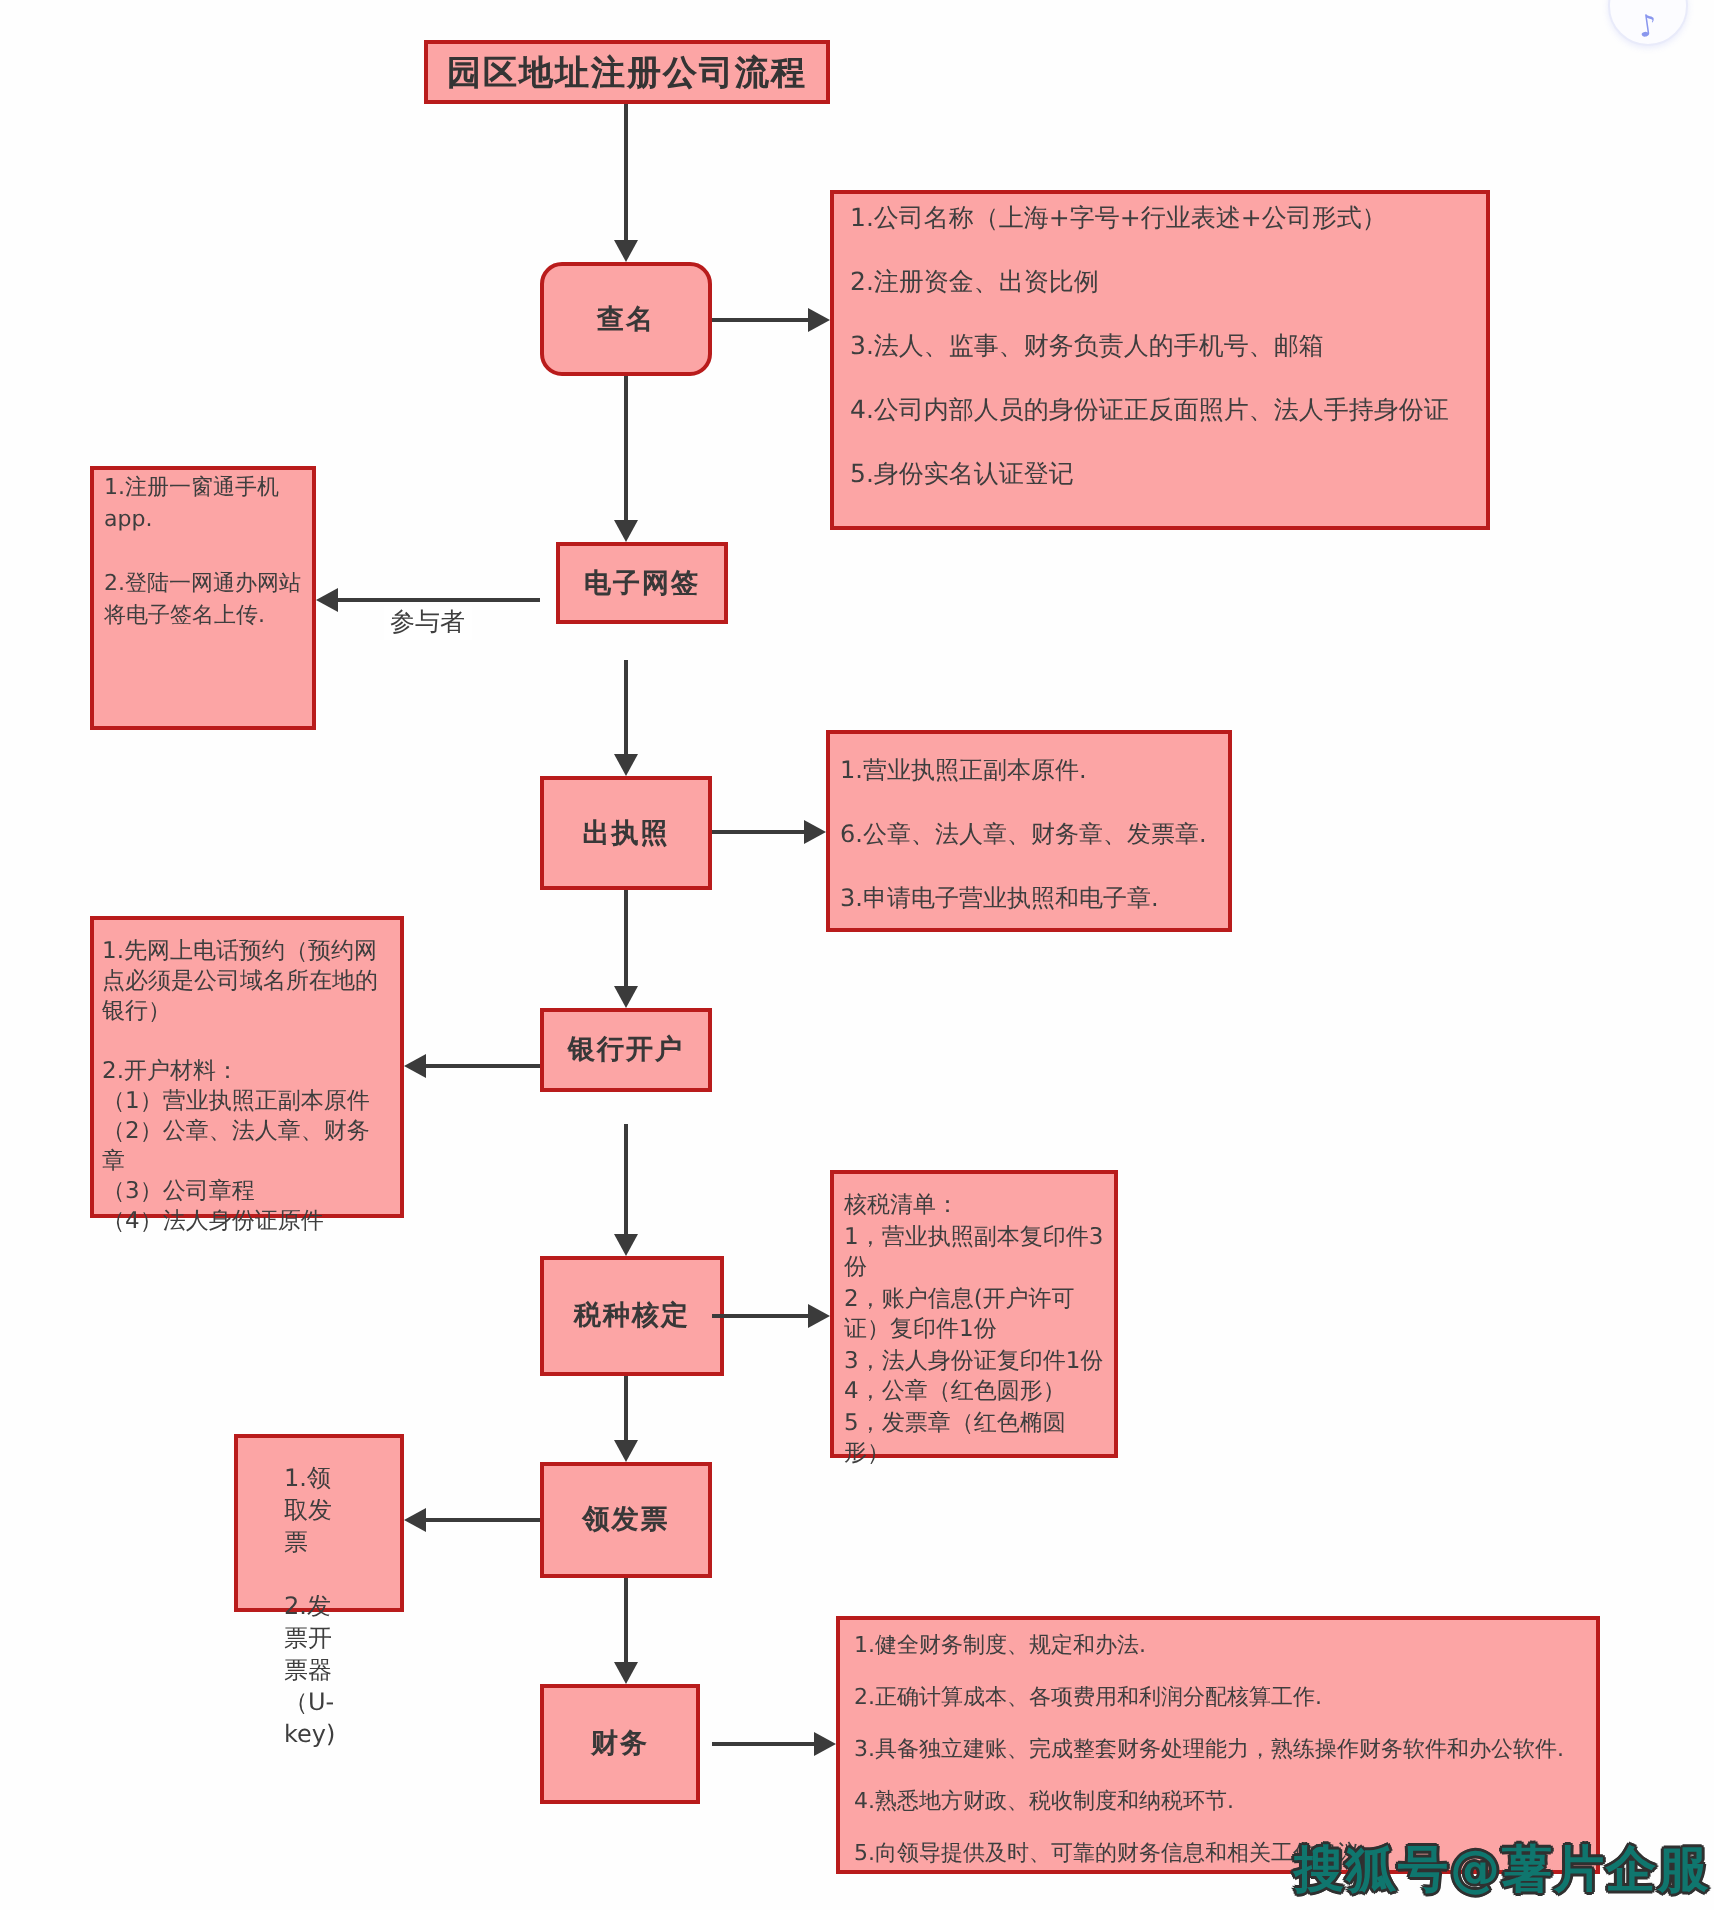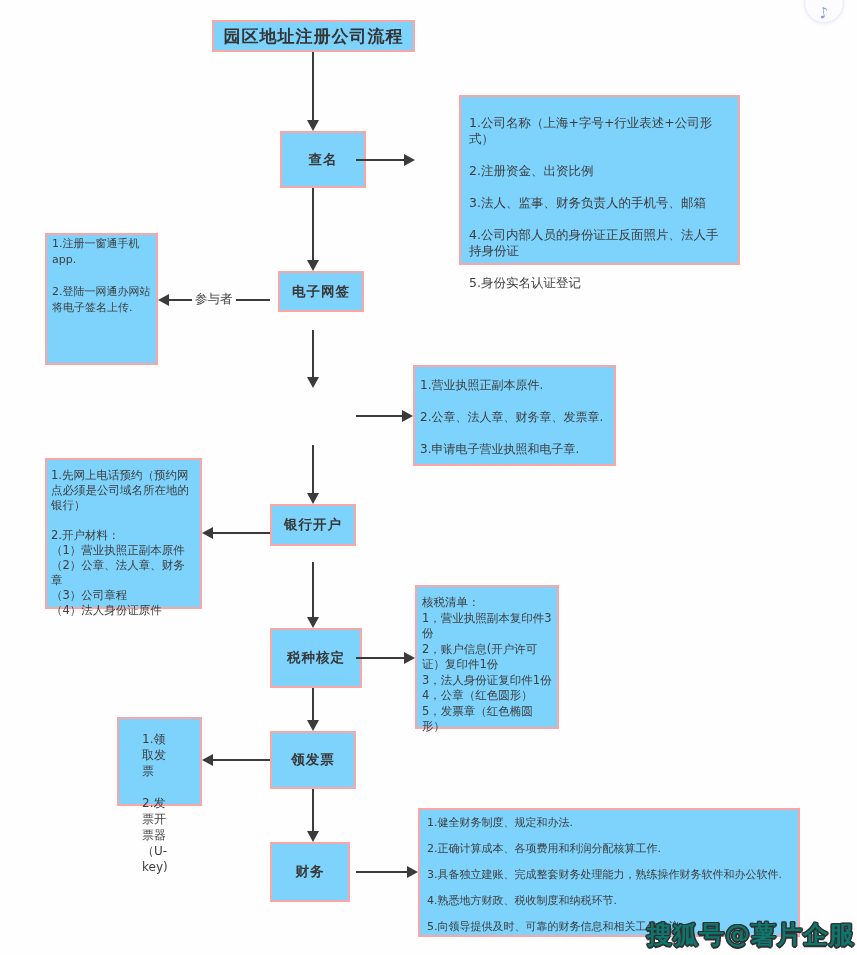--- a/index.html
+++ b/index.html
@@ -1,69 +1,70 @@
 <!DOCTYPE html>
 <html><head>
 <meta charset="utf-8">
 <style>
   html,body{margin:0;padding:0;background:#ffffff;}
   body{font-family:"DejaVu Sans",sans-serif;}
   #canvas{position:relative;width:857px;height:955px;background:#fefefe;overflow:hidden;color:#3f3f3f;}
-  .box{position:absolute;background:#7dd3fc;border:2px solid #fca5a5;box-sizing:border-box;}
+  .box{position:absolute;background:#fca5a5;border:2px solid #b91c1c;box-sizing:border-box;}
   .node{display:flex;align-items:center;justify-content:center;font-weight:700;font-size:13.5px;color:#383838;letter-spacing:1px;}
   .title-box{display:flex;align-items:center;justify-content:center;font-weight:700;font-size:17px;color:#343434;letter-spacing:1px;}
   .detail{white-space:pre-line;line-height:16px;font-size:12.5px;color:#3e3e3e;}
   .vline{position:absolute;width:2px;background:#3b3b3b;}
   .hline{position:absolute;height:2px;background:#3b3b3b;}
   .head-down{position:absolute;width:0;height:0;border-left:6px solid transparent;border-right:6px solid transparent;border-top:11px solid #3b3b3b;}
   .head-right{position:absolute;width:0;height:0;border-top:6px solid transparent;border-bottom:6px solid transparent;border-left:11px solid #3b3b3b;}
   .head-left{position:absolute;width:0;height:0;border-top:6px solid transparent;border-bottom:6px solid transparent;border-right:11px solid #3b3b3b;}
-  .edge-label{position:absolute;background:#ffffff;padding:0 3px;font-size:12.5px;color:#3f3f3f;}
+  .edge-label{position:absolute;background:#ffffff;padding:0 3px;font-size:12.5px;color:#3f3f3f;margin-top:12px;}
   .watermark{position:absolute;right:2px;bottom:4px;font-size:25px;font-weight:700;letter-spacing:1px;color:#0f766e;
     text-shadow:-1.5px 0 #303030,1.5px 0 #303030,0 -1.5px #303030,0 1.5px #303030,
                 -1px -1px #303030,1px -1px #303030,-1px 1px #303030,1px 1px #303030;}
   .fab{position:absolute;left:804px;top:-17px;width:38px;height:38px;border-radius:50%;background:#fcfcff;
     border:1px solid #e9ebfa;box-shadow:0 1px 3px rgba(140,150,240,.18);display:flex;align-items:flex-end;justify-content:center;}
   .fab-glyph{font-size:15px;line-height:18px;color:#8a97ee;transform:rotate(-8deg);}
 </style>
 </head>
 <body>
 
 <div id="canvas">
 
   <div class="fab">
     <span class="fab-glyph">♪</span>
   </div>
 
   <div class="box title-box" style="left:212px;top:20px;width:203px;height:32px;">园区地址注册公司流程</div>
 
-  <div class="box node" style="left:280px;top:131px;width:86px;height:57px;">查名</div>
+  <div class="box node" style="left:270px;top:131px;width:86px;height:57px;border-radius:11px;">查名</div>
   <div class="box node" style="left:278px;top:271px;width:86px;height:41px;">电子网签</div>
+  <div class="box node" style="left:270px;top:388px;width:86px;height:57px;">出执照</div>
   <div class="box node" style="left:270px;top:504px;width:86px;height:42px;">银行开户</div>
   <div class="box node" style="left:270px;top:628px;width:92px;height:60px;">税种核定</div>
   <div class="box node" style="left:270px;top:731px;width:86px;height:58px;">领发票</div>
   <div class="box node" style="left:270px;top:842px;width:80px;height:60px;">财务</div>
 
-  <div class="box detail" style="left:415px;top:95px;width:281px;height:170px;padding:18px 8px;margin-left:44px;">1.公司名称（上海+字号+行业表述+公司形式）
+  <div class="box detail" style="left:415px;top:95px;width:330px;height:170px;padding:4px 8px;">1.公司名称（上海+字号+行业表述+公司形式）
 
 2.注册资金、出资比例
 
 3.法人、监事、财务负责人的手机号、邮箱
 
 4.公司内部人员的身份证正反面照片、法人手持身份证
 
 5.身份实名认证登记</div>
 
   <div class="box detail" style="left:45px;top:233px;width:113px;height:132px;padding:1px 5px 8px;font-size:11px;line-height:16px;">1.注册一窗通手机app.
 
 2.登陆一网通办网站将电子签名上传.</div>
 
   <div class="box detail" style="left:413px;top:365px;width:203px;height:101px;padding:10px 5px;font-size:12px;">1.营业执照正副本原件.
 
-2.公章、法人章、财务章、发票章.
+6.公章、法人章、财务章、发票章.
 
 3.申请电子营业执照和电子章.</div>
 
   <div class="box detail" style="left:45px;top:458px;width:157px;height:151px;padding:8px 4px;font-size:11.5px;line-height:15px;">1.先网上电话预约（预约网点必须是公司域名所在地的银行）
 
 2.开户材料：
 （1）营业执照正副本原件
 （2）公章、法人章、财务章
 （3）公司章程
 （4）法人身份证原件</div>

